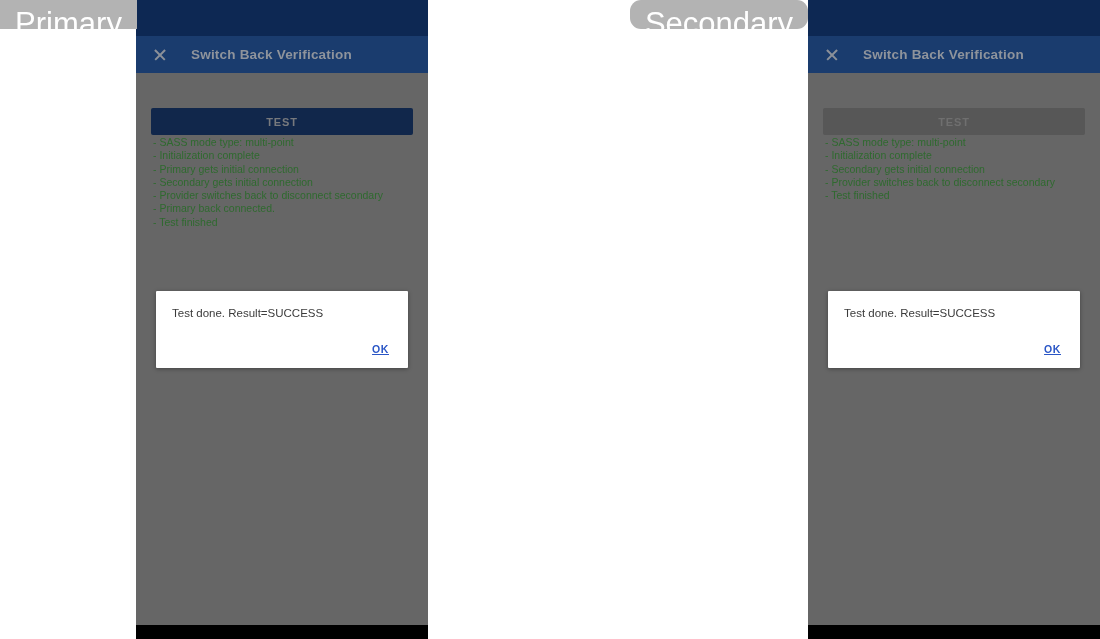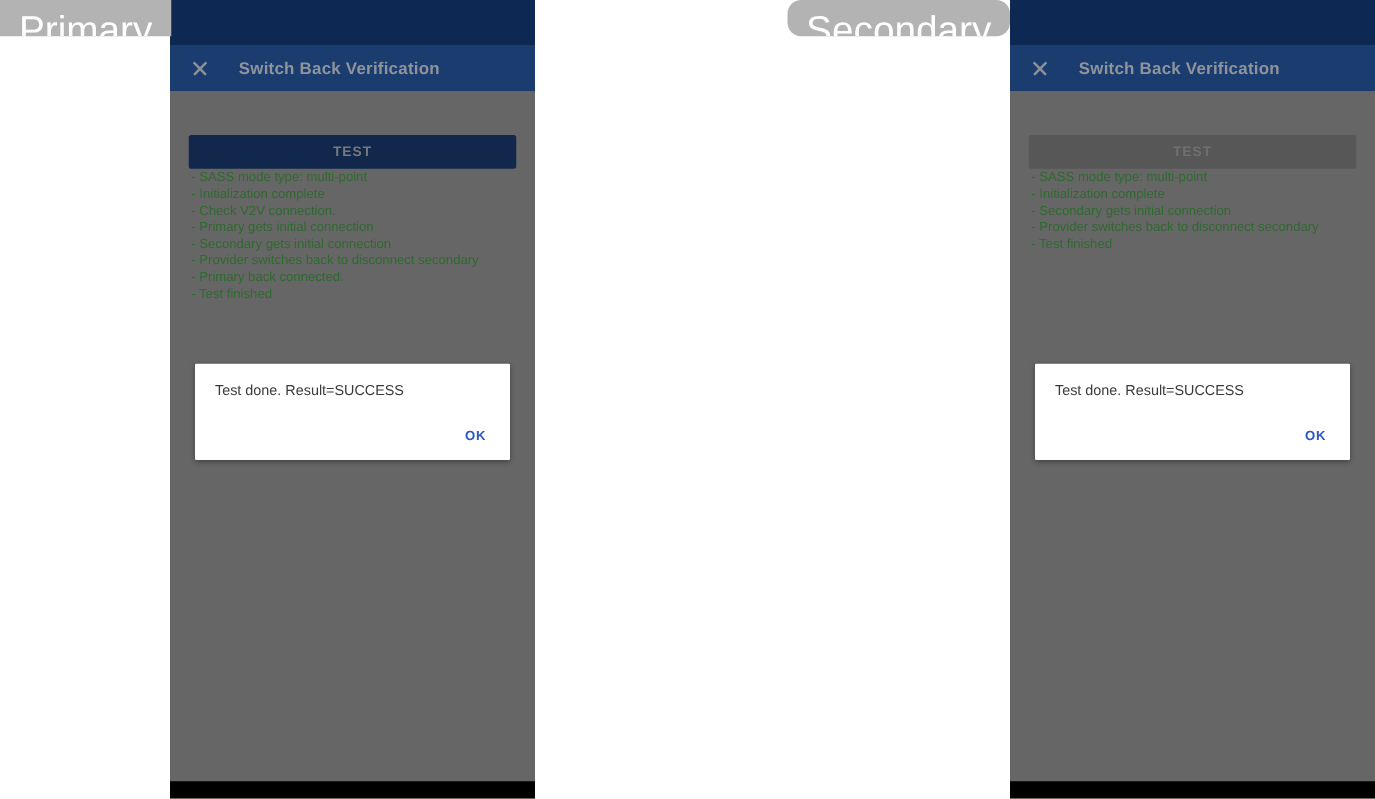--- a/index.html
+++ b/index.html
@@ -158,20 +158,21 @@
   .dialog-ok {
     background: none;
     border: none;
     color: #2a56c6;
     font-size: 10.5px;
     font-weight: bold;
     letter-spacing: .6px;
     padding: 4px 6px;
     font-family: "Liberation Sans", sans-serif;
     cursor: pointer;
+    text-decoration: underline;
   }
 </style>
 </head>
 <body>
 
 <div class="phone" id="phone-primary">
 
   <div class="statusbar"></div>
 
   <div class="appbar">
@@ -179,21 +180,20 @@
     <span class="title">Switch Back Verification</span>
   </div>
 
   <div class="content">
 
     <button class="test-button enabled">TEST</button>
 
     <div class="log">
       <span class="log-line">- SASS mode type: multi-point</span>
       <span class="log-line">- Initialization complete</span>
-      <span class="log-line">- Check V2V connection.</span>
       <span class="log-line">- Primary gets initial connection</span>
       <span class="log-line">- Secondary gets initial connection</span>
       <span class="log-line">- Provider switches back to disconnect secondary</span>
       <span class="log-line">- Primary back connected.</span>
       <span class="log-line">- Test finished</span>
     </div>
 
     <div class="dialog">
       <div class="dialog-message">Test done. Result=SUCCESS</div>
       <div class="dialog-actions">

